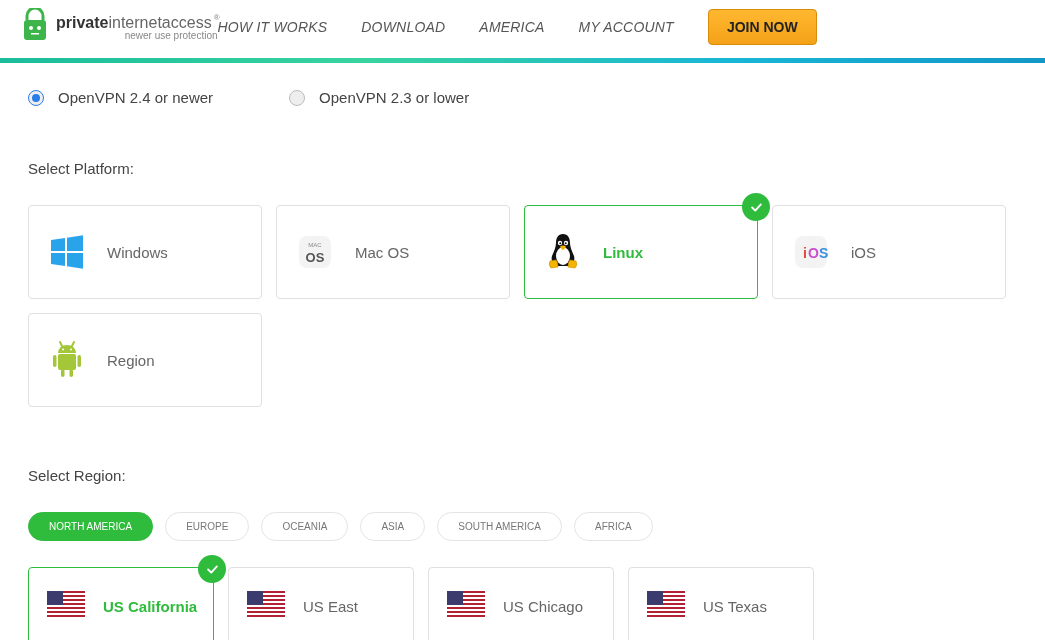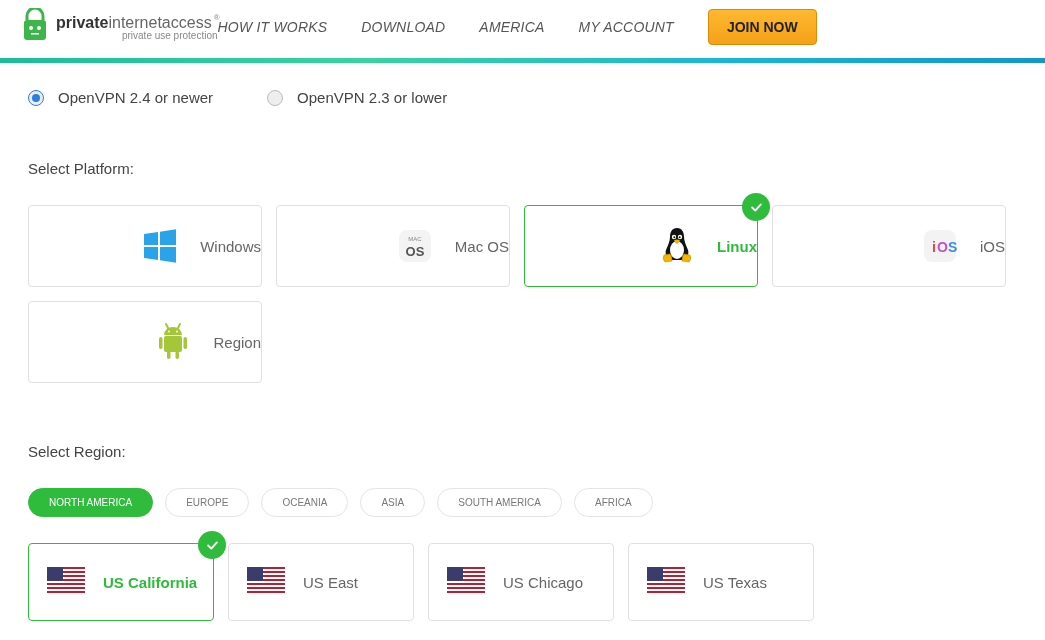--- a/index.html
+++ b/index.html
@@ -64,21 +64,21 @@
     cursor: pointer;
   }
   .gradient-bar {
     height: 5px;
     background: linear-gradient(to right, #1abc9c 0%, #38d39f 35%, #18b6d6 70%, #1297c7 100%);
   }
 
   .content { padding: 26px 28px 30px 28px; }
 
   
-  .radio-row { display: flex; gap: 54px; margin-bottom: 54px; }
+  .radio-row { display: flex; gap: 76px; margin-bottom: 54px; }
   .radio-opt {
     display: flex;
     align-items: center;
     gap: 14px;
     font-size: 15px;
     color: #444;
     cursor: pointer;
   }
   .radio-circle {
     width: 16px; height: 16px; border-radius: 50%;
@@ -92,29 +92,28 @@
   }
 
   .section-label { font-size: 15px; color:#444; margin-bottom: 28px; }
 
   
   .card-grid {
     display: flex; flex-wrap: wrap; gap: 14px; margin-bottom: 60px;
   }
   .card {
     position: relative;
-    width: 234px; height: 82px;
+    width: 234px; height: 94px;
     border: 1px solid #e0e0e0;
     border-radius: 4px;
     display: flex; align-items: center;
     padding-left: 18px;
     gap: 20px;
     cursor: pointer;
     background: #fff;
-    justify-content: flex-end;
   }
   .card.selected { border: 1px solid #2fbb3c; }
   .card .card-icon {
     width: 40px; height: 40px; display:flex; align-items:center; justify-content:center;
   }
   .card .card-label { font-size: 15px; color: #666; }
   .card.selected .card-label { color: #2fbb3c; font-weight: 700; }
   .card .check-badge {
     position: absolute; top: -13px; right: -13px; width:28px; height:28px; border-radius:50%;
     background:#2fbb3c; display:flex; align-items:center; justify-content:center;
@@ -166,21 +165,21 @@
         <rect x="2" y="12" width="22" height="20" rx="3" fill="#3db54a"></rect>
         <circle cx="9" cy="20" r="2" fill="#fff"></circle>
         <circle cx="17" cy="20" r="2" fill="#fff"></circle>
         <rect x="9" y="25" width="8" height="1.5" fill="#fff"></rect>
       </svg>
     </span>
     <div class="logo-text">
       <div class="brand-main">
         <span>private</span><span class="brand-light">internetaccess</span><span class="reg">®</span>
       </div>
-      <div class="brand-sub">private use protection</div>
+      <div class="brand-sub">newer use protection</div>
     </div>
   </div>
   <div class="nav">
     <a href="#">HOW IT WORKS</a>
     <a href="#">DOWNLOAD</a>
     <a href="#">AMERICA</a>
     <a href="#">MY ACCOUNT</a>
     <button class="join-now">JOIN NOW</button>
   </div>
 </div>

